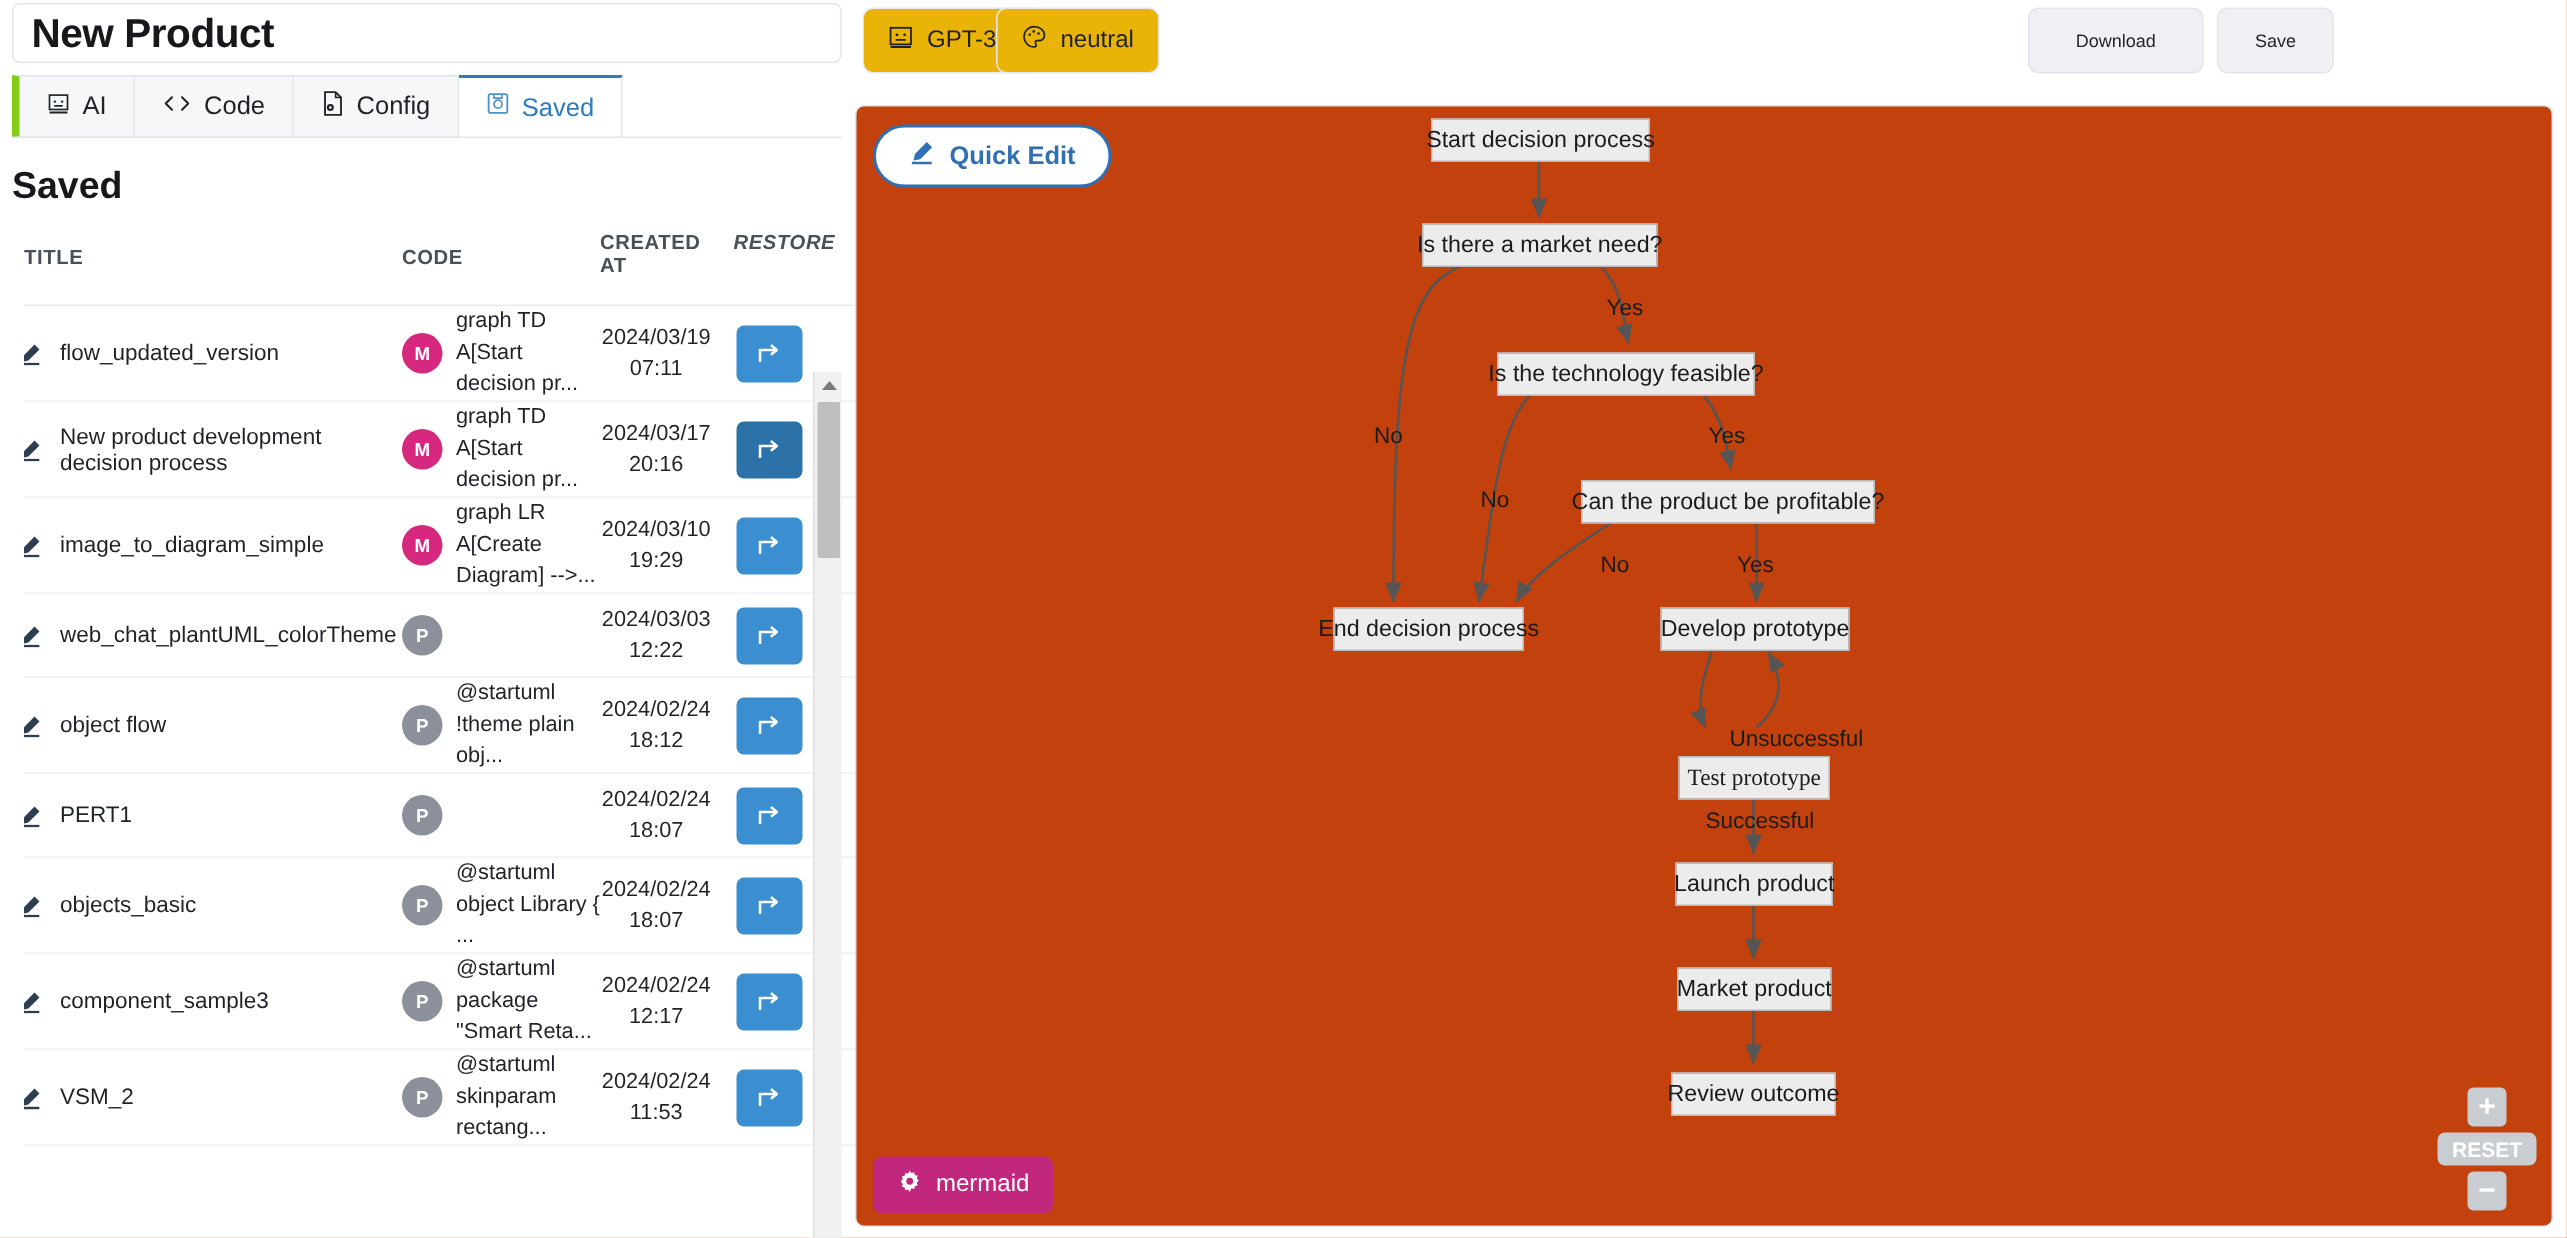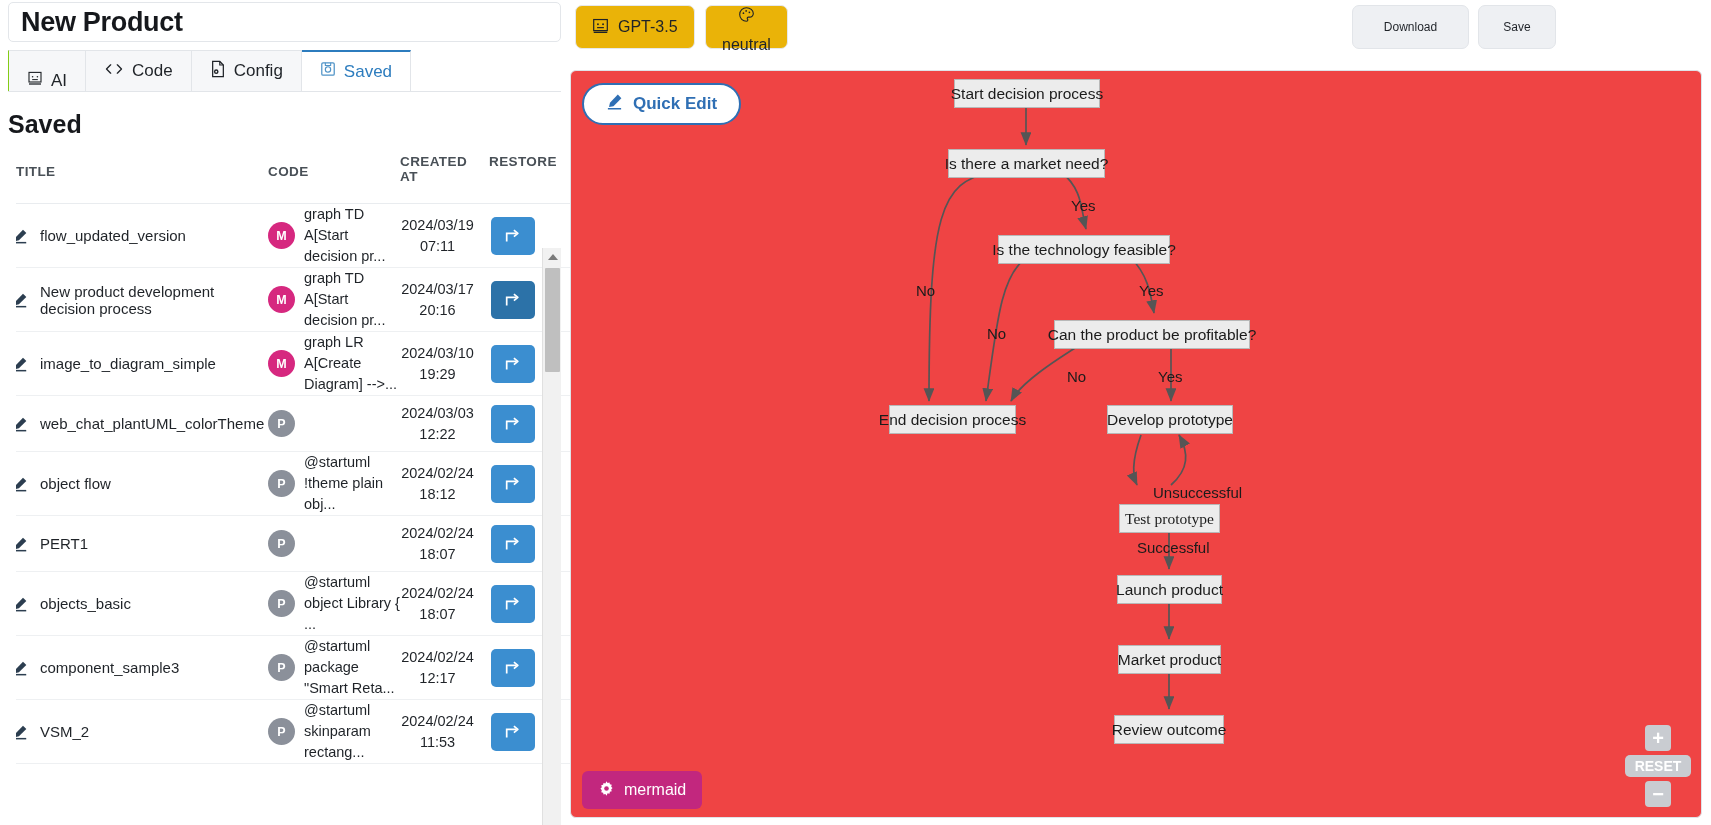--- a/index.html
+++ b/index.html
@@ -21,40 +21,40 @@
   }
   .title-box .ttl { font-size:27px; font-weight:bold; color:#16181c; letter-spacing:-0.3px; }
 
   .pill {
     position:absolute; top:5px; height:44px;
     background:#eab308; border:1px solid #e6e8ec; border-radius:7px;
     display:flex; align-items:center; gap:9px; padding:0 16px;
     font-size:16px; color:#1f2328;
   }
   .pill.model { left:575px; }
-  .pill.theme { left:705px;flex-direction:column; }
+  .pill.theme { left:664px; }
 
   .btn-plain {
     position:absolute; top:5px; height:44px;
     background:#eef0f3; border:1px solid #e2e5e9; border-radius:7px;
     display:flex; align-items:center; justify-content:center; padding:0 20px;
     font-size:12px; color:#1f2328; cursor:pointer;
   }
   .btn-download { left:1352px; width:117px; }
   .btn-save { left:1478px; width:78px; }
 
   
   .tabs { position:absolute; left:8px; top:50px; height:42px; display:flex; }
   .tab {
     height:42px; display:flex; align-items:center; gap:8px;
     padding:0 18px; font-size:17px; color:#1f2328;
     background:#f6f7f9; border:1px solid #e2e5e9; border-left:none;
     cursor:pointer;
   }
-  .tab:first-child { border-left:1px solid #84cc16;align-items:flex-end; }
+  .tab:first-child { border-left:5px solid #84cc16; }
   .tab.active {
     background:#ffffff; color:#2c7cbe; border-top:2px solid #2c7cbe;
     border-bottom:1px solid #ffffff;
   }
   .tabs-underline {
     position:absolute; left:8px; top:91px; width:553px; height:1px; background:#e2e5e9;
   }
 
   
   .leftpanel { position:absolute; left:0; top:100px; width:561px; height:725px; background:#fff; }
@@ -65,21 +65,21 @@
   }
   .tbl { position:absolute; left:-18px; top:0; width:579px; }
   .thead {
     display:flex; align-items:flex-start; height:56px;
     font-size:13.5px; font-weight:bold; color:#495057; letter-spacing:0.4px;
     border-bottom:1px solid #e9ecef; padding-top:4px;
   }
   .th-title { width:270px; padding-left:18px; padding-top:12px; }
   .th-code { width:132px; padding-top:12px; }
   .th-created { width:75px; padding-top:2px; }
-  .th-restore { width:88px; padding-top:2px; padding-left:14px; }
+  .th-restore { width:88px; padding-top:2px; padding-left:14px;font-style:italic; }
 
   .trow {
     display:flex; align-items:center; min-height:56px;
     border-bottom:1px solid #eef0f2; font-size:15px; color:#1f2328;
   }
   .c-title { width:270px; display:flex; align-items:center; gap:12px; padding-left:14px; }
   .pen {
     width:16px; height:16px; flex:0 0 16px; color:#2c3e50;
   }
   .c-code { width:132px; display:flex; align-items:center; gap:9px; }
@@ -112,21 +112,21 @@
   .vsb .thumb {
     position:absolute; left:2px; top:20px; width:15px; height:104px;
     background:#bfbfbf; border-radius:1px;
   }
   .tri { width:0; height:0; }
   .tri.up { border-left:5px solid transparent; border-right:5px solid transparent; border-bottom:6px solid #7a7a7a; }
 
   
   .canvas {
     position:absolute; left:570px; top:70px; width:1132px; height:748px;
-    background:#ef4444; border:1px solid #dfe3e8; border-radius:6px; overflow:hidden;
+    background:#c2410c; border:1px solid #dfe3e8; border-radius:6px; overflow:hidden;
   }
   .quickedit {
     position:absolute; left:11px; top:12px; height:42px;
     border:2px solid #2f6fb4; border-radius:21px; background:#fff;
     display:flex; align-items:center; gap:10px; padding:0 22px;
     color:#2f6fb4; font-size:17px; font-weight:bold; cursor:pointer;
   }
   .mermaid-badge {
     position:absolute; left:11px; top:700px; height:38px;
     background:#c2277e; border-radius:6px; color:#fff;

